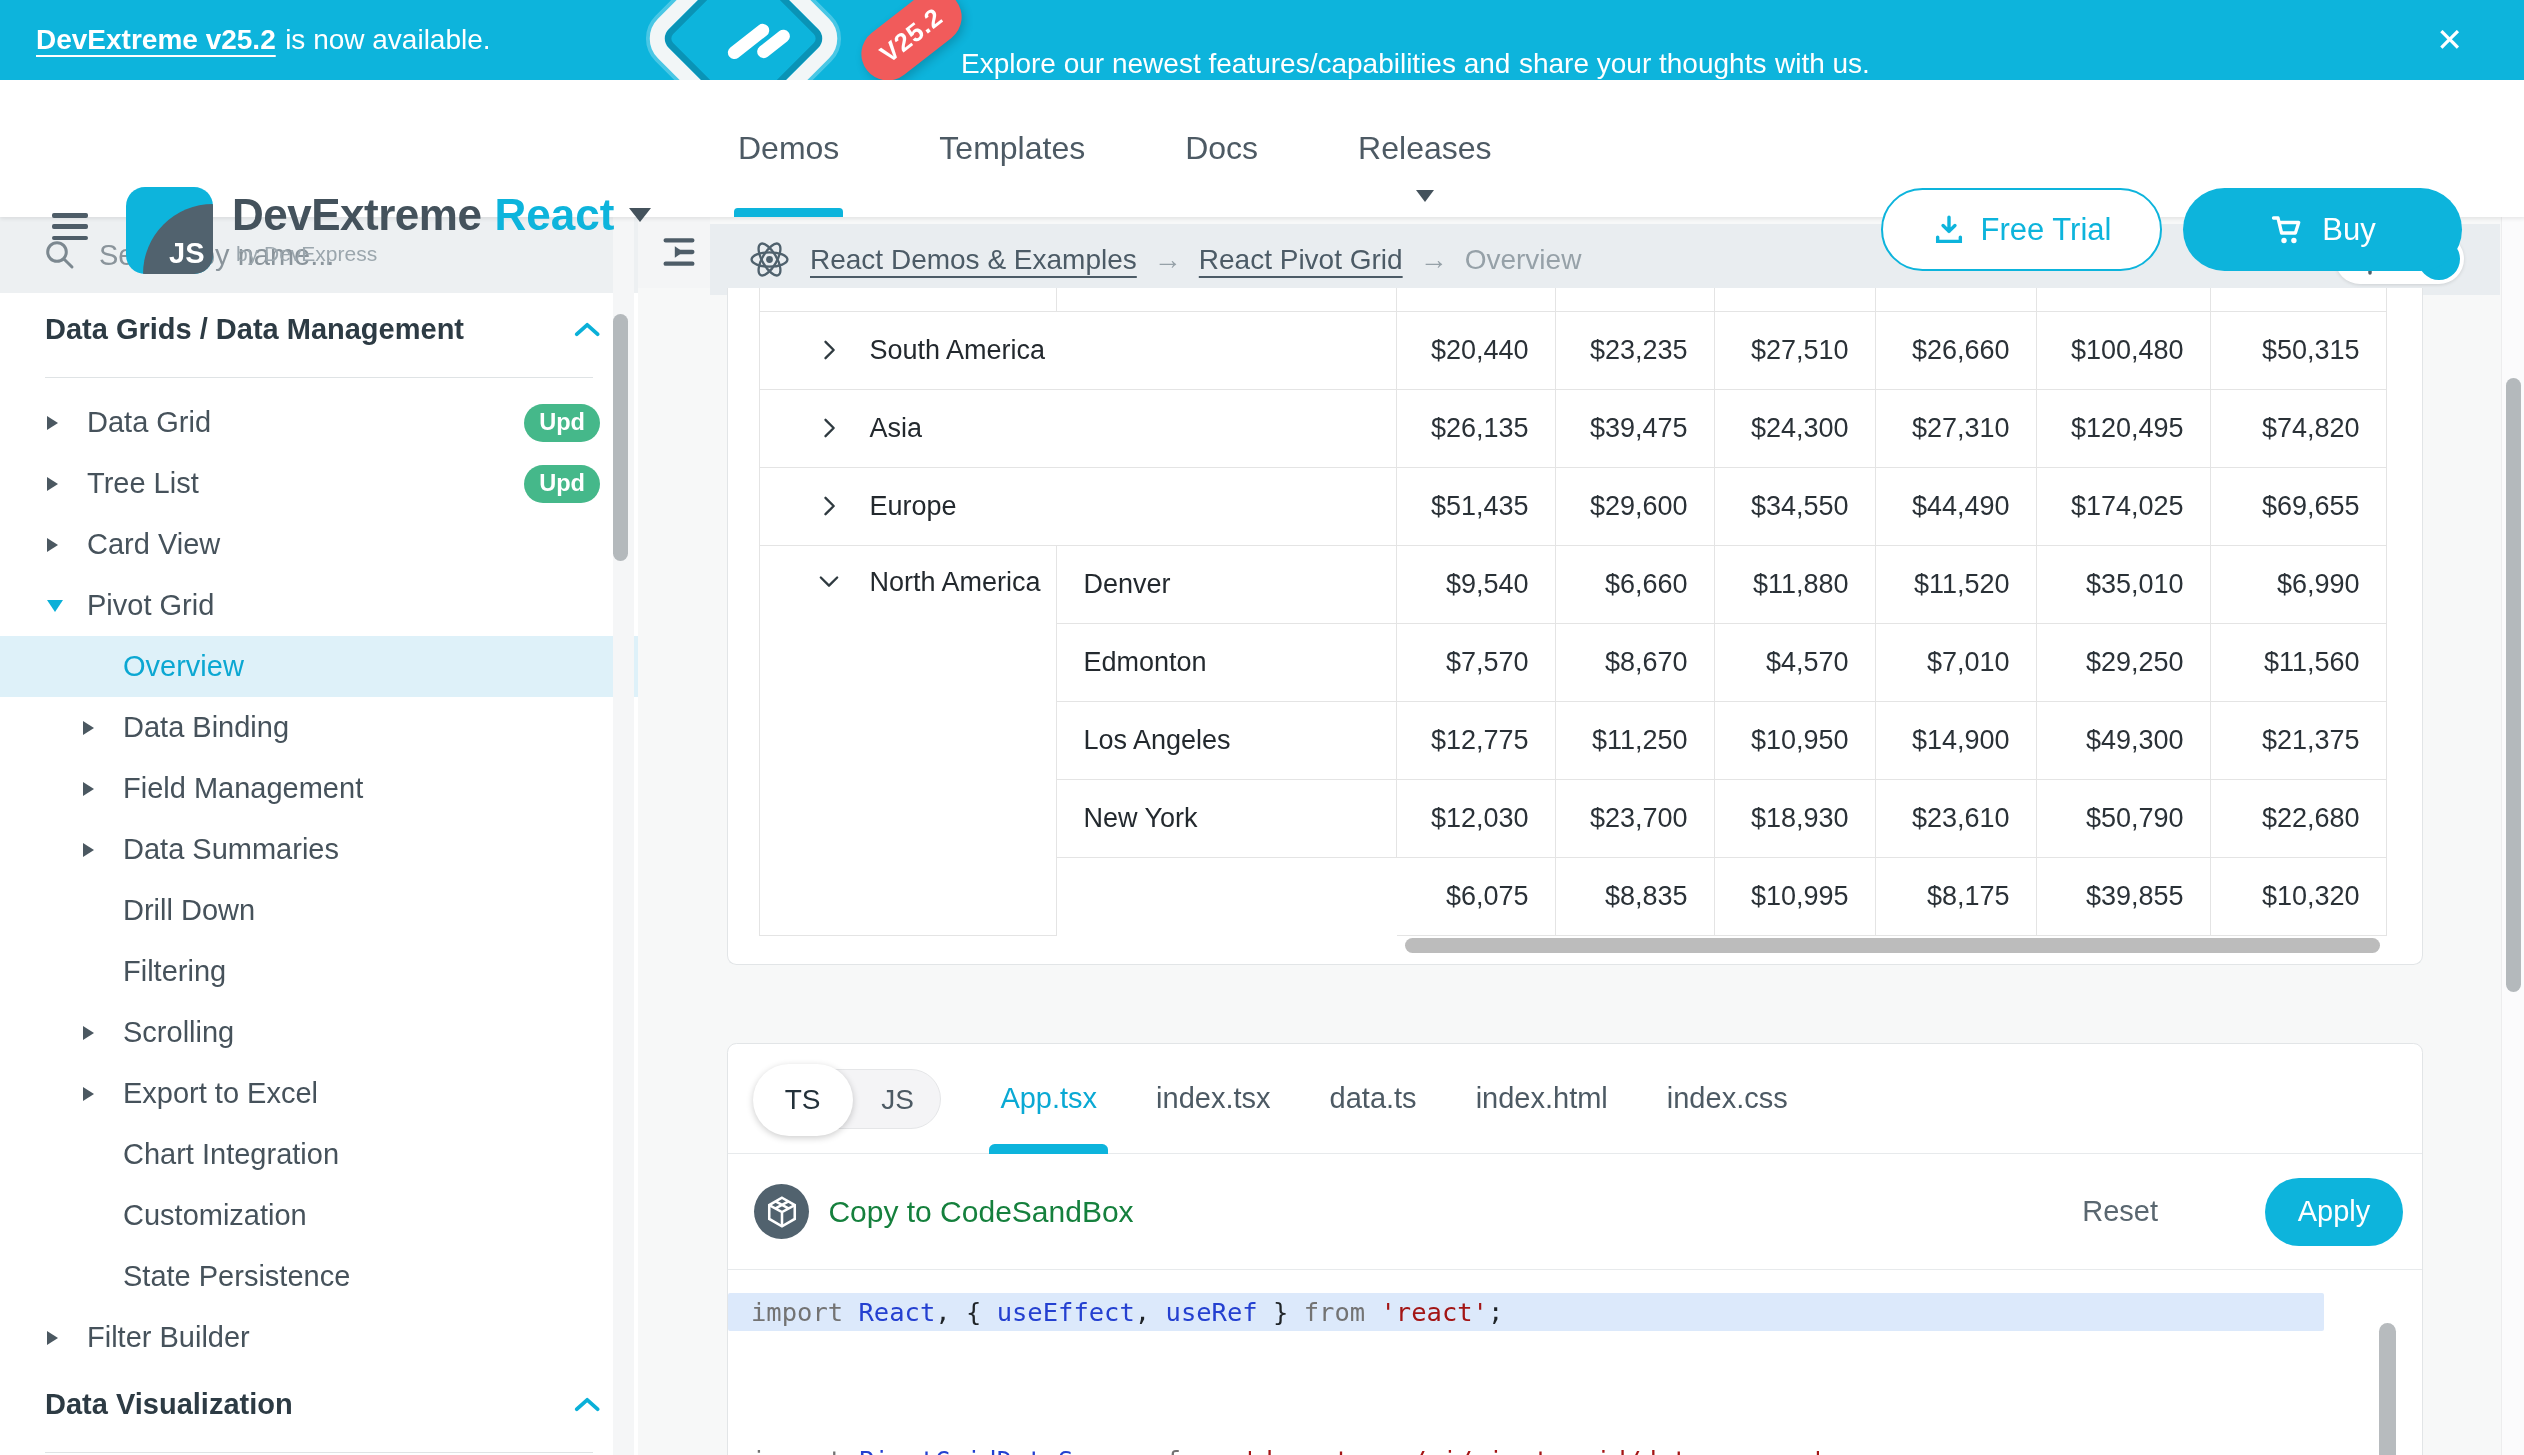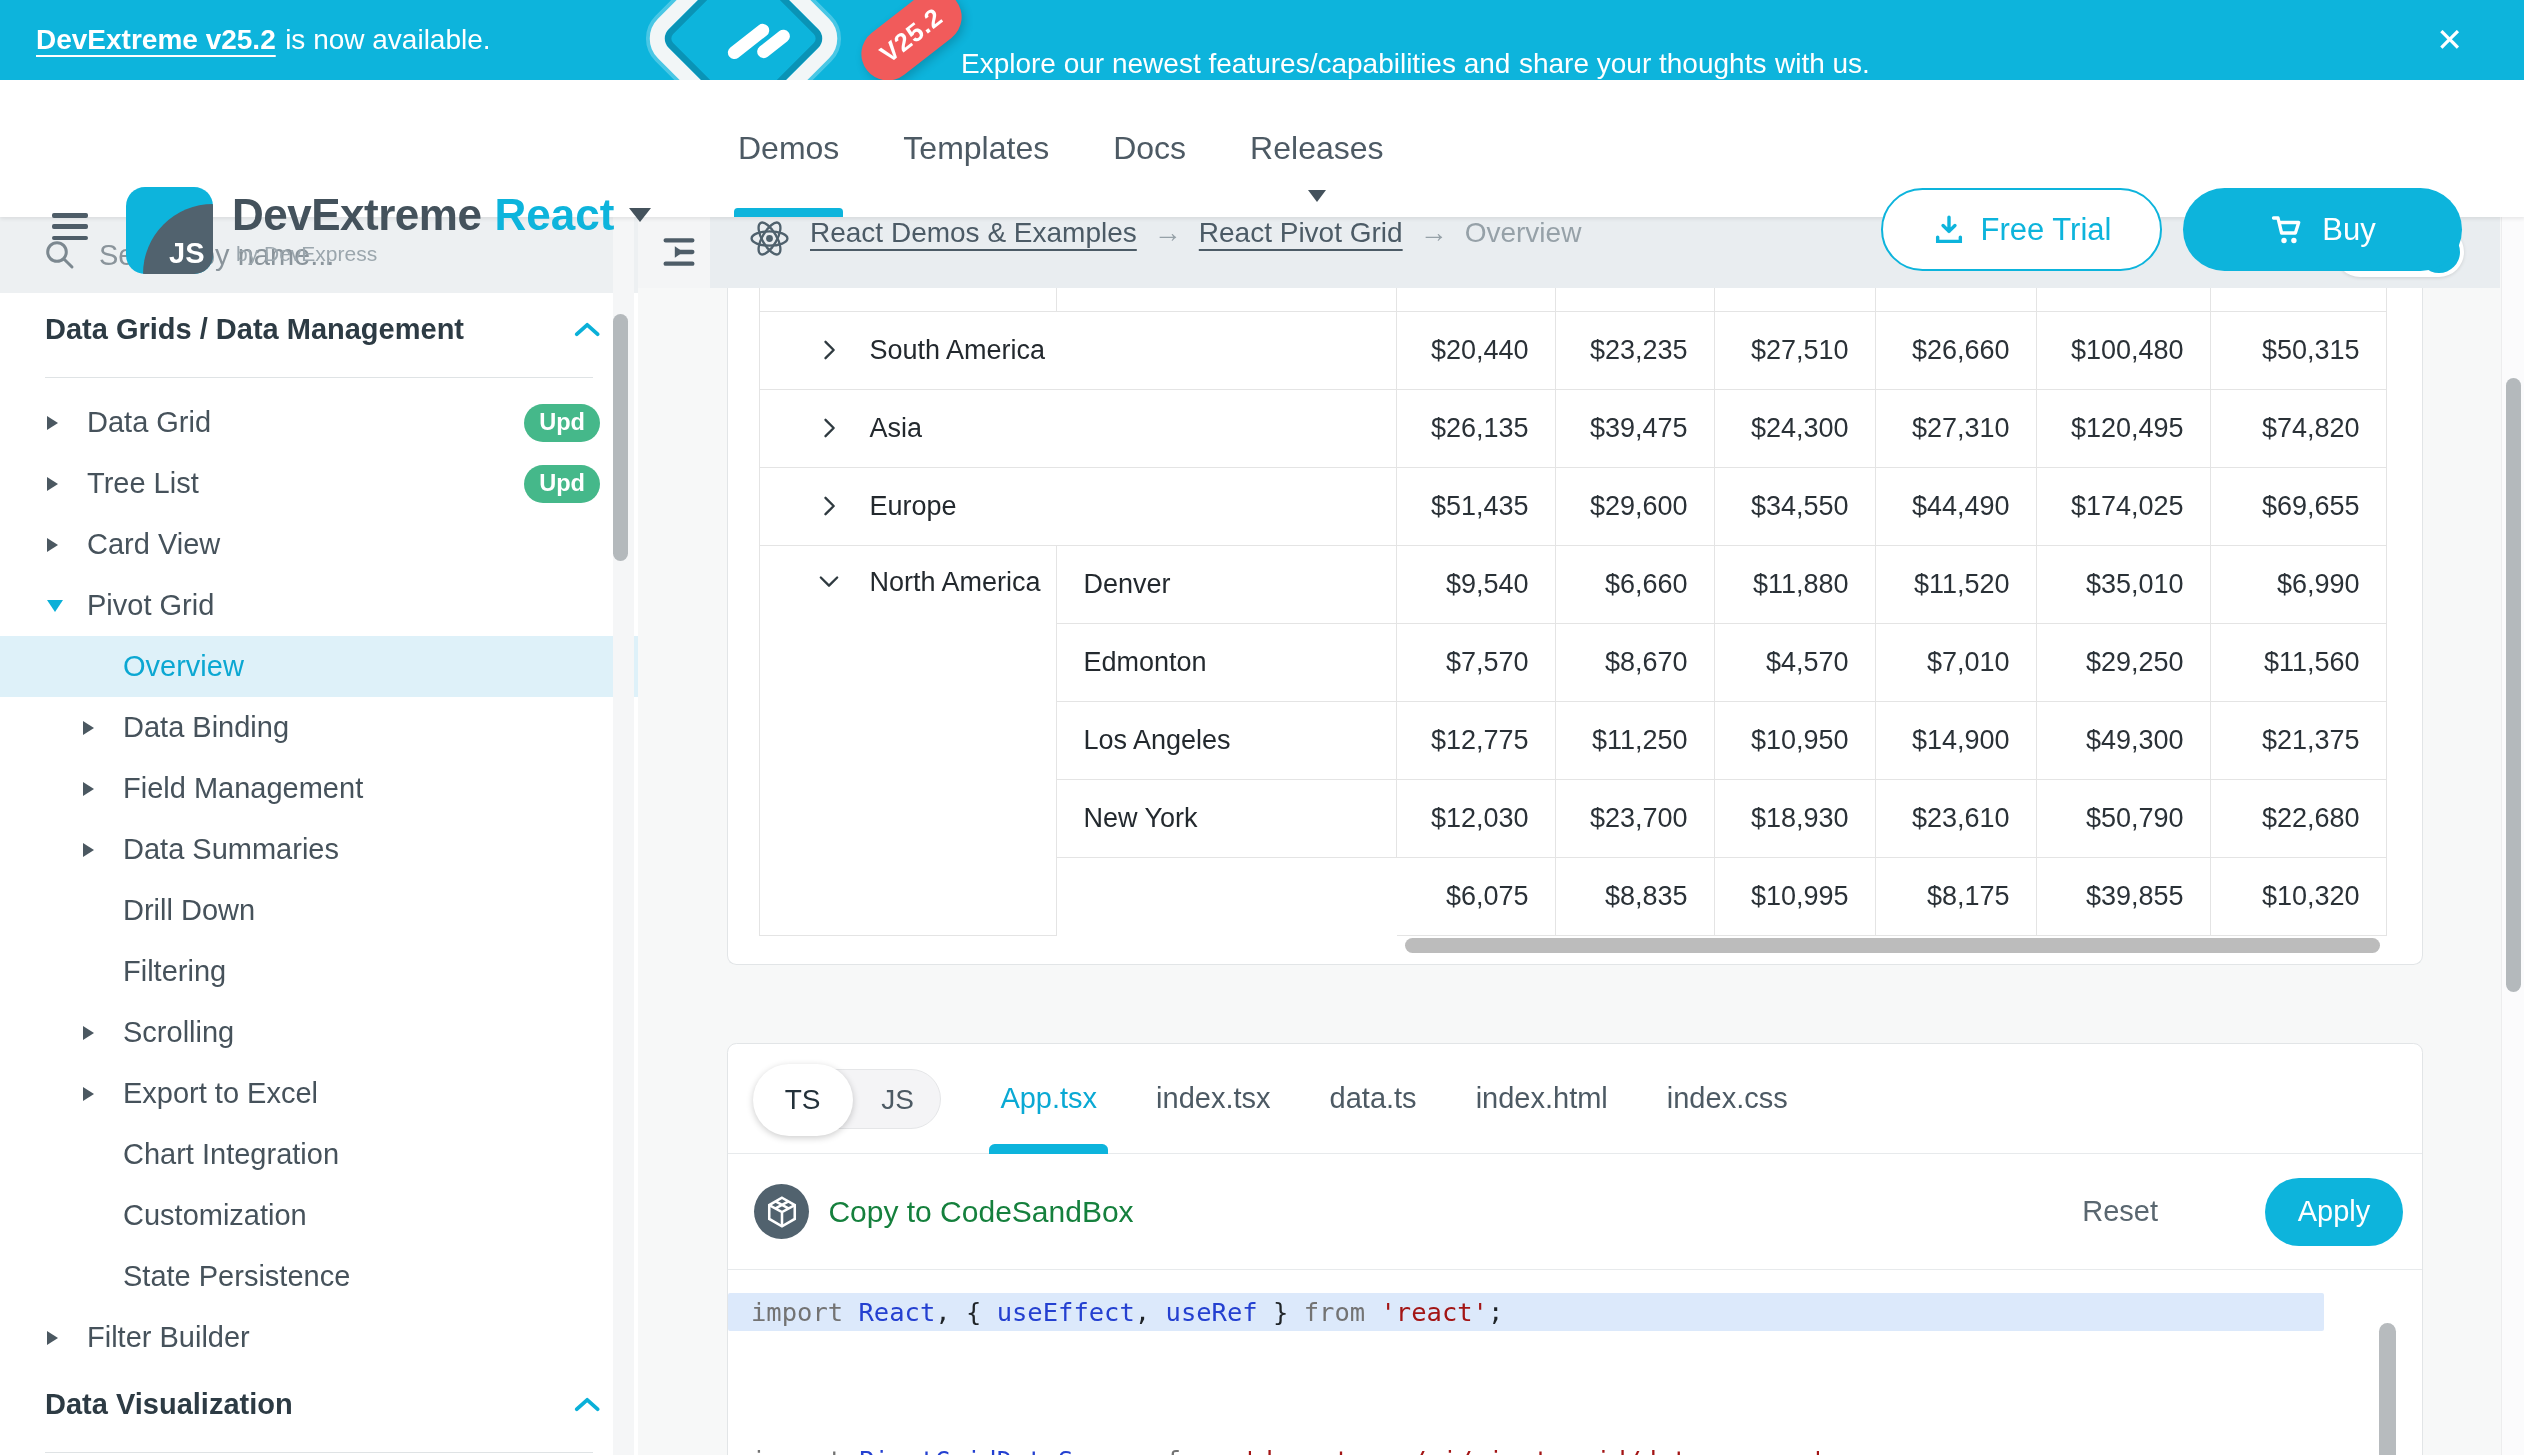--- a/index.html
+++ b/index.html
@@ -25,21 +25,21 @@
   .hamburger span { display:block; width:36px; height:4.7px; background:#4e5d68; border-radius:1.9px; margin-bottom:6.6px; }
   .logo-js { position:absolute; left:126px; top:107px; width:87px; height:87px; border-radius:19px; background:#0db4dc; overflow:hidden; }
   .logo-dark { position:absolute; right:0; bottom:0; width:70px; height:70px; background:#51626e; border-top-left-radius:100%; }
   .logo-js .js-txt { position:absolute; right:8.5px; bottom:3.8px; color:#fff; font-size:29px; font-weight:bold; }
   .logo-swoosh { position:absolute; width:142px; height:142px; border:10.4px solid transparent; border-top-color:#fff; border-radius:50%; transform:rotate(-38deg); left:-36px; top:-15px; }
   .brand-row { position:absolute; left:232px; top:110px; display:flex; align-items:baseline; }
   .brand-main { font-size:44px; font-weight:bold; color:#44525c; letter-spacing:-0.5px; }
   .brand-fw { font-size:44px; font-weight:bold; color:#0db4dc; margin-left:13.2px; }
   .brand-caret { width:0; height:0; border-left:11.3px solid transparent; border-right:11.3px solid transparent; border-top:14px solid #44525c; margin-left:15px; align-self:center; }
   .byline { position:absolute; left:236px; top:162px; font-size:21px; color:#9ba6ad; }
-  .nav { position:absolute; left:738px; top:0; height:137px; display:flex; gap:64px; }
+  .nav { position:absolute; left:738px; top:0; height:137px; display:flex; gap:100px; }
   .nav-item { position:relative; height:137px; display:flex; align-items:center; font-size:32px; color:#4d5a64; cursor:pointer; }
   .nav-item.active::after { content:""; position:absolute; left:-3.8px; right:-3.8px; bottom:0; height:9.4px; background:#0db4dc; border-radius:3.8px 3.8px 0 0; }
   .nav-caret { position:absolute; left:50%; transform:translateX(-50%); bottom:15px; width:0; height:0; border-left:9.4px solid transparent; border-right:9.4px solid transparent; border-top:12.3px solid #44525c; }
   .btn-trial { position:absolute; left:1881px; top:108px; width:281px; height:83px; border:2.8px solid #0db4dc; border-radius:42px; background:#fff; display:flex; align-items:center; justify-content:center; gap:15px; color:#0db4dc; font-size:31px; cursor:pointer; }
   .btn-buy { position:absolute; left:2183px; top:108px; width:279px; height:83px; border-radius:42px; background:#0db4dc; display:flex; align-items:center; justify-content:center; gap:17px; color:#fff; font-size:31px; cursor:pointer; }
 
   
   .sidebar { position:absolute; left:0; top:217px; width:638px; height:1239px; background:#fff; z-index:10; }
   .search-band { position:absolute; left:0; top:0; width:638px; height:76px; background:#edf0f2; display:flex; align-items:center; }
   .search-band svg { margin-left:42px; }
@@ -56,21 +56,21 @@
   .side-arrow { width:40px; display:flex; align-items:center; }
   .tri-r { width:0; height:0; border-top:7.6px solid transparent; border-bottom:7.6px solid transparent; border-left:11.3px solid #4b5861; }
   .tri-d { width:0; height:0; border-left:8.5px solid transparent; border-right:8.5px solid transparent; border-top:12.3px solid #0ab0d8; }
   .side-badge { margin-left:auto; margin-right:38px; background:#45b88a; color:#fff; font-size:23.6px; font-weight:bold; border-radius:19px; padding:5.7px 15px; }
   .side-scroll-track { position:absolute; right:3.8px; top:0; width:21px; height:1239px; background:#f5f6f7; }
   .side-scroll-thumb { position:absolute; right:6.6px; top:97px; width:15px; height:247px; background:#b4b9bc; border-radius:7.6px; }
 
   
   .collapse-strip { position:absolute; left:638px; top:217px; width:72px; height:71px; background:#f4f5f6; z-index:5; }
   .collapse-icon { position:absolute; left:21px; top:15px; cursor:pointer; }
-  .breadcrumb { position:absolute; left:710px; top:217px; width:1790px; height:71px; background:#e9edf0; display:flex; align-items:flex-start; z-index:5; }
+  .breadcrumb { position:absolute; left:710px; top:224px; width:1790px; height:71px; background:#e9edf0; display:flex; align-items:center; z-index:5; }
   .bc-atom { margin-left:38px; margin-right:19px; }
   .bc-link { font-size:28px; color:#4c5b66; text-decoration:underline; text-underline-offset:6.6px; cursor:pointer; }
   .bc-sep { font-size:28px; color:#96a1a8; margin:0 17px; }
   .bc-current { font-size:28px; color:#96a1a8; }
   .theme-toggle { position:absolute; right:36px; top:10.4px; width:129px; height:50px; background:#fff; border-radius:25.5px; box-shadow:0 0.9px 3.8px rgba(0,0,0,0.12); cursor:pointer; }
   .theme-knob { position:absolute; right:3.8px; top:3.8px; width:42px; height:42px; border-radius:50%; background:#0db4dc; }
   .theme-sun { position:absolute; left:19px; top:9.4px; }
 
   .content-bg { position:absolute; left:638px; top:288px; width:1862px; height:1168px; background:#f7f8f8; z-index:1; }
 

